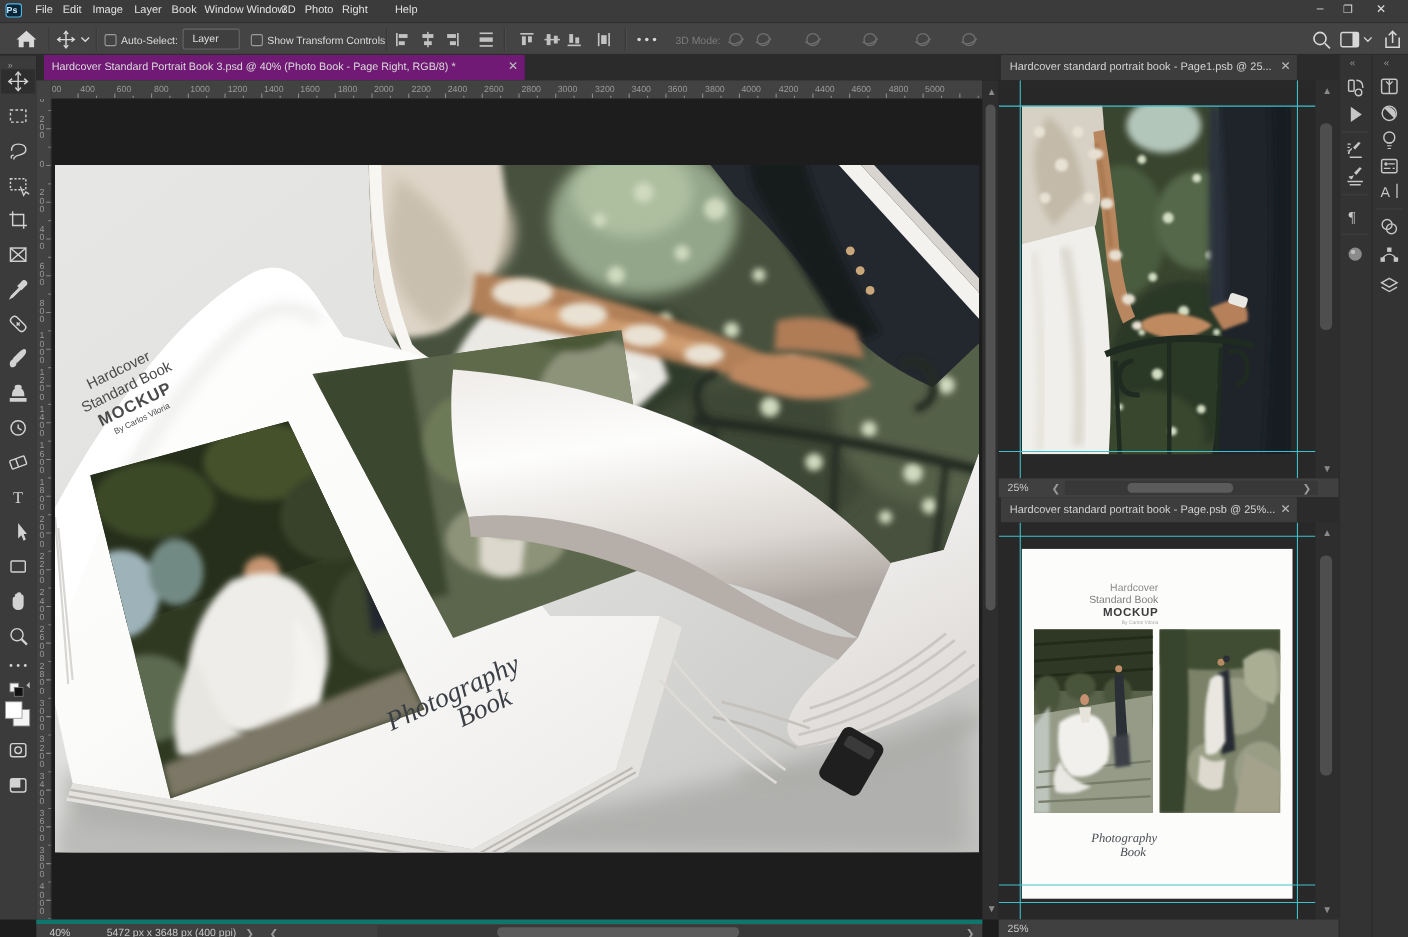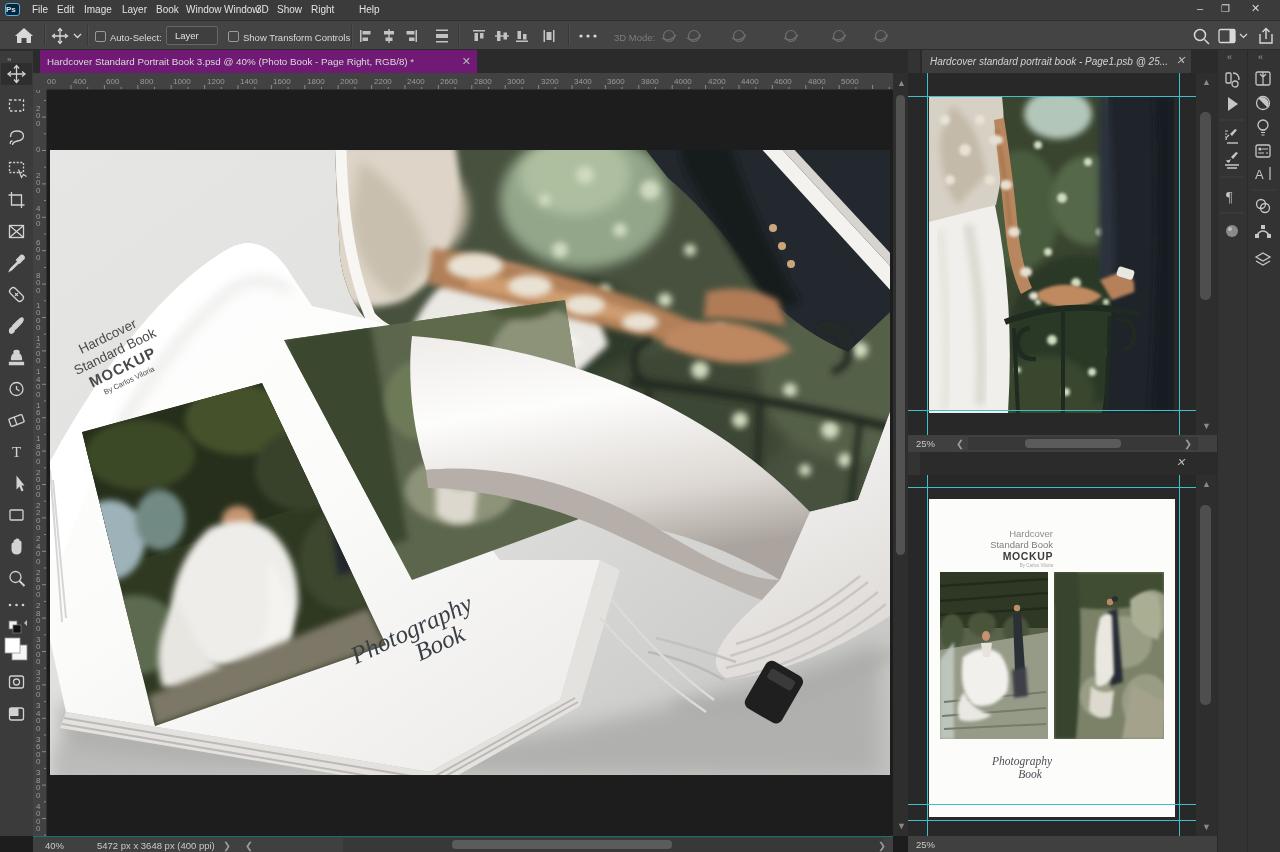--- a/index.html
+++ b/index.html
@@ -28,48 +28,48 @@
   #tab1{position:absolute;left:7px;top:0;width:437px;height:23px;background:#701a75;
         color:#dadada;font-size:9.8px;line-height:23px;padding-left:7px;box-sizing:border-box;white-space:nowrap;overflow:hidden;}
   #tab1 .x{position:absolute;right:6px;top:0;color:#b9b9b9;font-weight:normal;font-size:11px;}
   #hruler{left:47px;top:73px;width:846px;height:17px;background:#424242;}
   #rcorner{left:33px;top:73px;width:14px;height:17px;background:#424242;}
   #vruler{left:33px;top:90px;width:14px;height:746px;background:#424242;}
   #canvas{left:47px;top:90px;width:846px;height:746px;background:#1d1d1d;}
   #vscroll{left:893px;top:73px;width:15px;height:763px;background:#2e2e2e;}
   #vscroll .thumb{position:absolute;left:3px;top:22px;width:9px;height:460px;background:#525252;border-radius:5px;}
   .sarrow{position:absolute;color:#8a8a8a;font-size:9px;}
-  #statusbar{left:33px;top:836px;width:860px;height:16px;background:#404040;border-top:1px solid #0f766e;box-sizing:border-box;}
+  #statusbar{left:33px;top:836px;width:860px;height:16px;background:#404040;border-top:4px solid #0f766e;box-sizing:border-box;}
   #statusbar .t{position:absolute;top:3px;font-size:9.5px;color:#c9c9c9;}
   #hscrolltrack{position:absolute;left:310px;top:1px;width:540px;height:14px;background:#383838;}
   #hscrollthumb{position:absolute;left:419px;top:3px;width:220px;height:9px;background:#5b5b5b;border-radius:4px;}
   
   #rpanel{left:908px;top:50px;width:372px;height:802px;background:#333333;}
-  .rtabbar{position:absolute;left:12px;width:309px;height:23px;background:#2b2b2b;font-style:italic;}
+  .rtabbar{position:absolute;left:0;width:309px;height:23px;background:#2b2b2b;}
   .rtab{position:absolute;left:2px;top:0;height:23px;background:#3d3d3d;color:#d2d2d2;
         font-size:10px;line-height:23px;padding:0 16px 0 8px;box-sizing:border-box;white-space:nowrap;overflow:hidden;}
   .rcanvas{position:absolute;left:0;width:288px;background:#282828;}
   .rscroll{position:absolute;left:288px;width:21px;background:#2e2e2e;}
   .rstatus{position:absolute;left:0;width:309px;height:17px;background:#404040;font-size:9.5px;color:#c9c9c9;}
   #iconcol{position:absolute;left:309px;top:0;width:63px;height:802px;background:#333;}
 </style></head>
 <body>
 <div id="root">
 
   <div class="abs" id="menubar">
     <div id="pslogo">Ps</div>
     <span class="mi" style="left:32px">File</span>
     <span class="mi" style="left:57px">Edit</span>
     <span class="mi" style="left:84px">Image</span>
     <span class="mi" style="left:122px">Layer</span>
     <span class="mi" style="left:156px">Book</span>
     <span class="mi" style="left:186px">Window</span>
     <span class="mi" style="left:224px">Window</span>
     <span class="mi" style="left:256px">3D</span>
-    <span class="mi" style="left:277px">Show</span>
+    <span class="mi" style="left:277px">Photo</span>
     <span class="mi" style="left:311px">Right</span>
     <span class="mi" style="left:359px">Help</span>
     <span class="wbtn" style="left:1197px">–</span>
     <span class="wbtn" style="left:1221px;font-size:10px;top:3px">❐</span>
     <span class="wbtn" style="left:1251px">✕</span>
   </div>
 
   <div class="abs" id="opts">
     <svg class="abs" style="left:0;top:0" width="1280" height="30" id="optsicons">
         <path d="M24,7 L33,15 L31,15 L31,22 L26.5,22 L26.5,17 L21.5,17 L21.5,22 L17,22 L17,15 L15,15 Z" fill="#d8d8d8"></path>
@@ -817,20 +817,21 @@
       <div class="sarrow" style="left:6px;top:348px">▼</div>
     </div>
     <div class="rstatus" style="top:385px">
       <span style="position:absolute;left:8px;top:3px">25%</span>
       <span style="position:absolute;left:48px;top:3px;color:#9a9a9a">❮</span>
       <div style="position:absolute;left:60px;top:2px;width:230px;height:13px;background:#383838"></div>
       <div style="position:absolute;left:117px;top:4px;width:96px;height:9px;background:#5b5b5b;border-radius:4px"></div>
       <span style="position:absolute;left:276px;top:3px;color:#9a9a9a">❯</span>
     </div>
     <div class="rtabbar" style="top:402px">
+      <div class="rtab" style="width:269px">Hardcover standard portrait book - Page.psb @ 25%...</div>
       <span style="position:absolute;left:256px;top:4px;color:#b9b9b9;font-size:11px">✕</span>
     </div>
     <div class="rcanvas" style="top:425px;height:361px">
       <svg width="288" height="361" viewBox="908 475 288 361" id="w2svg">
         <rect x="908" y="475" width="288" height="361" fill="#282828"></rect>
         <rect x="929" y="499" width="246" height="318" fill="#fcfcfb"></rect>
 
         <g fill="#8c8c8c" text-anchor="end">
           <text x="1053" y="537" font-size="9.5">Hardcover</text>
           <text x="1053" y="548" font-size="9.5" fill="#7e7e7e">Standard Book</text>

